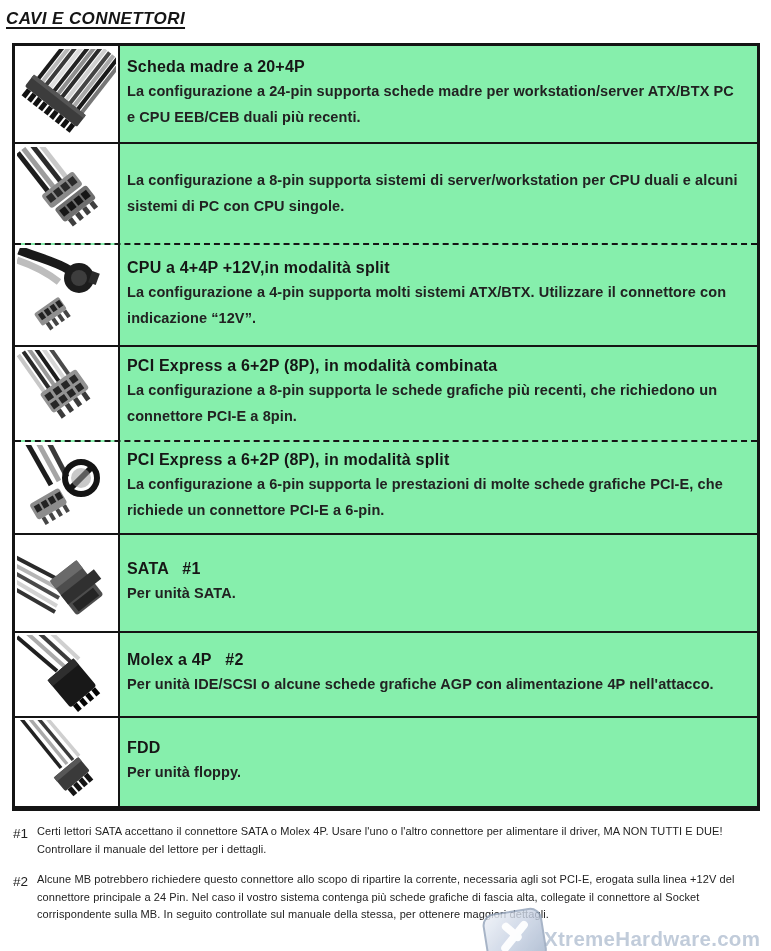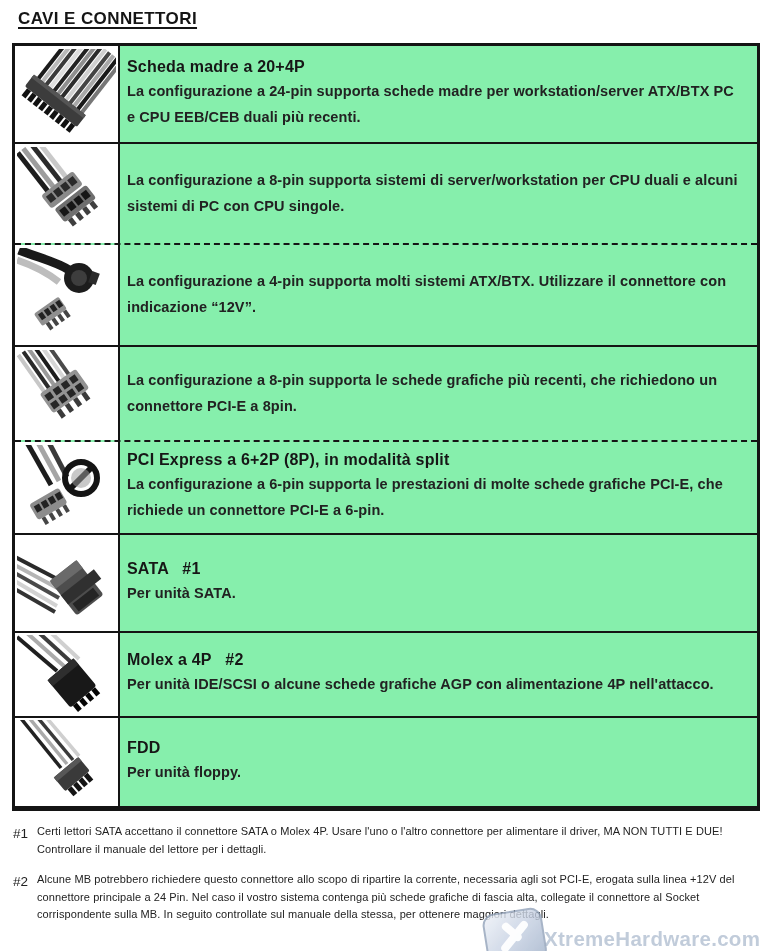--- a/index.html
+++ b/index.html
@@ -3,26 +3,27 @@
 <meta charset="utf-8">
 <style>
   html,body{margin:0;padding:0;}
   body{
     width:771px;height:951px;position:relative;overflow:hidden;
     background:#ffffff;color:#1c1c1c;
     font-family:"Liberation Sans",sans-serif;
     -webkit-font-smoothing:antialiased;
   }
   .page-title{
-    margin:9px 0 0 18px;
+    margin:9px 0 0 6px;
     font-size:17px;font-weight:bold;letter-spacing:.4px;
     text-decoration:underline;
     text-decoration-thickness:2px;
     text-underline-offset:3px;
     color:#151515;
+    font-style:italic;
   }
   .conn-table{
     margin:14px 11px 0 12px;
     border:3px solid #141414;
     border-bottom-width:5px;
     background:#86efac;
   }
   .row{display:flex;border-bottom:2px solid #141414;}
   .row.dashed{border-bottom:2px dashed #141414;}
   .row:last-child{border-bottom:none;}
@@ -172,20 +173,21 @@
           <g fill="#444">
             <rect x="24" y="71" width="4" height="8"></rect>
               <rect x="31" y="71" width="4" height="8"></rect>
             <rect x="38" y="71" width="4" height="8"></rect>
               <rect x="45" y="71" width="4" height="8"></rect>
           </g>
         </g>
       </svg>
     </div>
     <div class="text-cell">
+      <div class="row-heading">CPU a 4+4P +12V,in modalità split</div>
       <div class="row-desc">La configurazione a 4-pin supporta molti sistemi ATX/BTX. Utilizzare il connettore con indicazione “12V”.</div>
     </div>
   </div>
 
   <div class="row row4 dashed">
     <div class="img-cell">
       <svg width="99" height="87" viewBox="0 0 99 87">
         <g transform="rotate(-35 50 43)">
           <g stroke-width="4">
             <line x1="32" y1="-16" x2="32" y2="30" stroke="#c7c7c7"></line>
@@ -209,20 +211,21 @@
           <g fill="#3b3b3b">
             <rect x="31" y="52" width="5" height="9"></rect>
               <rect x="41" y="52" width="5" height="9"></rect>
             <rect x="51" y="52" width="5" height="9"></rect>
               <rect x="61" y="52" width="5" height="9"></rect>
           </g>
         </g>
       </svg>
     </div>
     <div class="text-cell">
+      <div class="row-heading">PCI Express a 6+2P (8P), in modalità combinata</div>
       <div class="row-desc">La configurazione a 8-pin supporta le schede grafiche più recenti, che richiedono un connettore PCI-E a 8pin.</div>
     </div>
   </div>
 
   <div class="row row5">
     <div class="img-cell">
       <svg width="99" height="85" viewBox="0 0 99 85">
         <g stroke-width="5">
           <line x1="8" y1="-6" x2="34" y2="40" stroke="#1d1d1d"></line>
           <line x1="18" y1="-8" x2="42" y2="36" stroke="#a5a5a5"></line>

